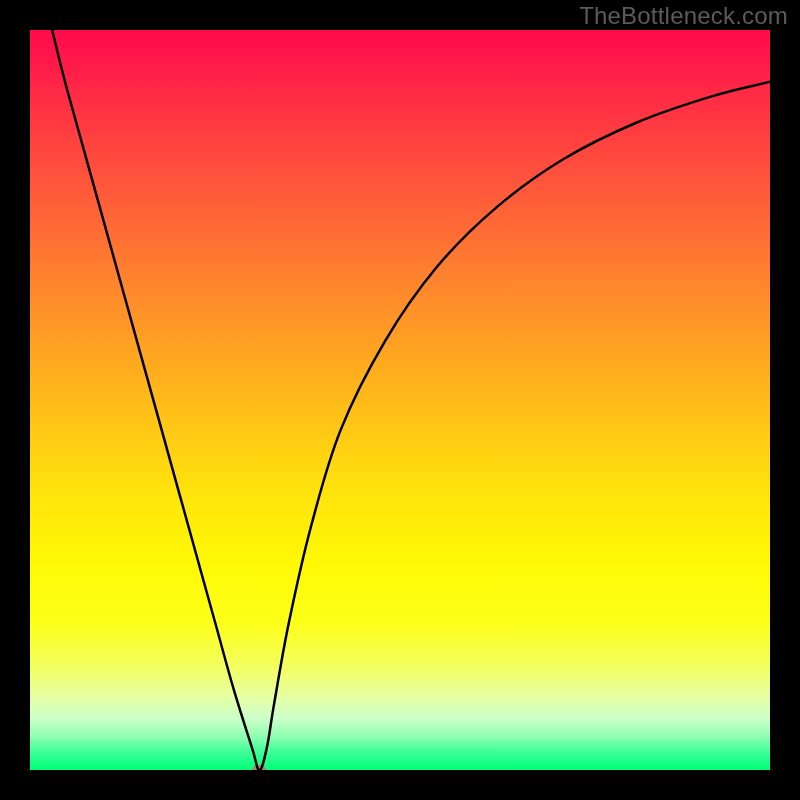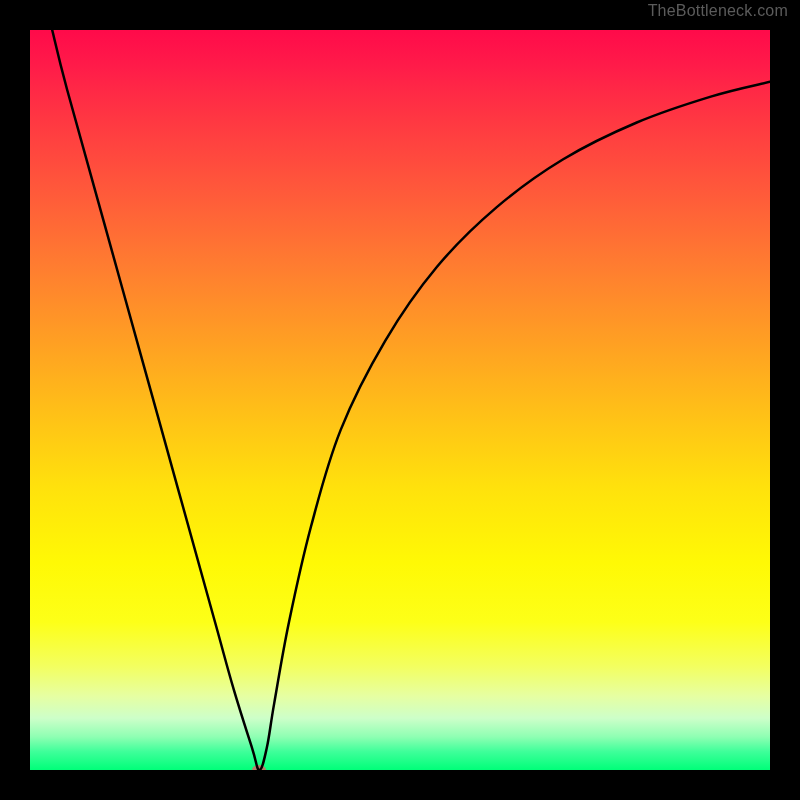--- a/index.html
+++ b/index.html
@@ -15,21 +15,21 @@
     position: relative;
     width: 800px;
     height: 800px;
     background: #000000;
   }
   .watermark {
     position: absolute;
     top: 2px;
     right: 12px;
     color: #5b5b5b;
-    font-size: 16px;
+    font-size: 24px;
     font-weight: 500;
     letter-spacing: 0.2px;
     z-index: 50;
   }
   .plot-area {
     position: absolute;
     left: 30px;
     top: 30px;
     width: 740px;
     height: 740px;

